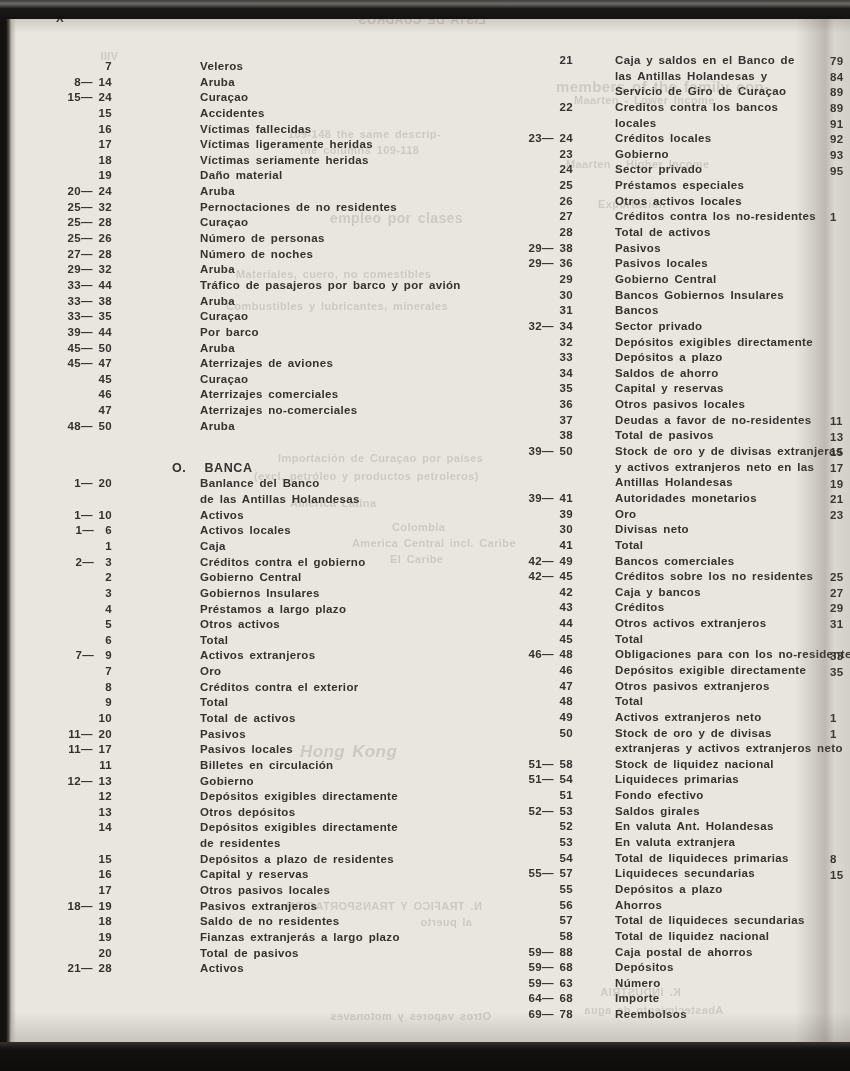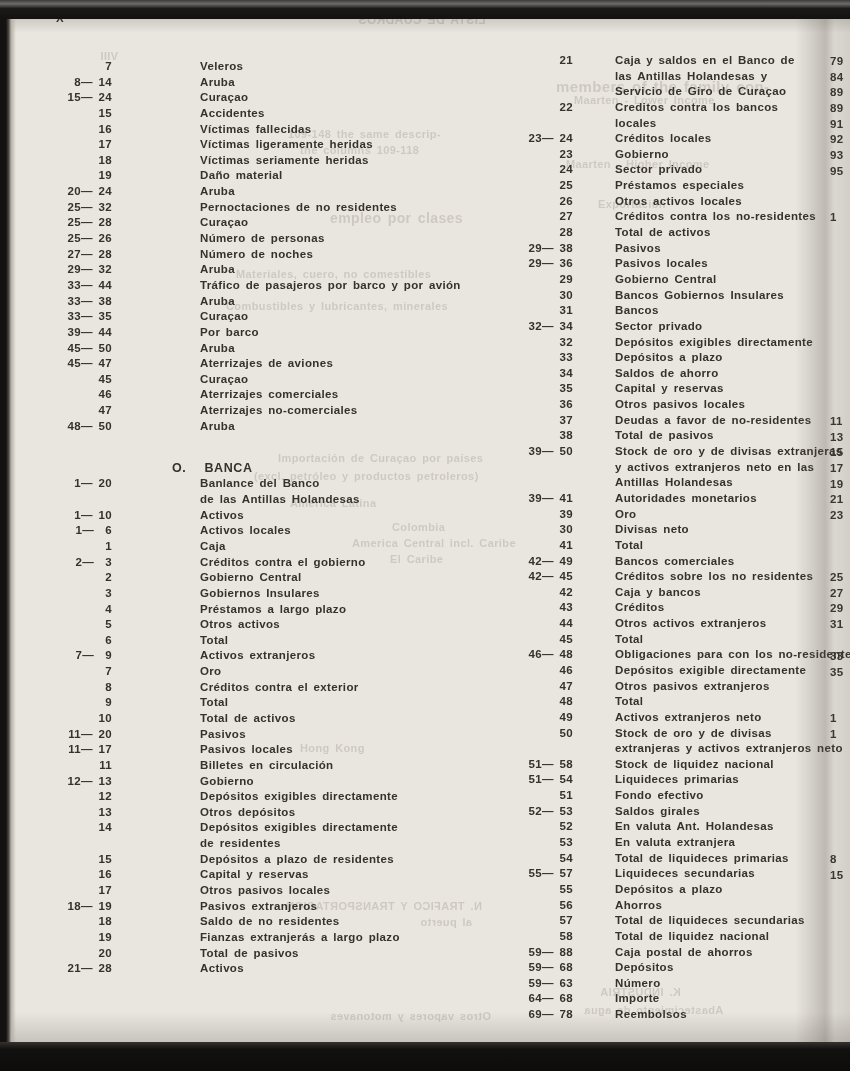--- a/index.html
+++ b/index.html
@@ -70,21 +70,21 @@
       <div class="ghost" style="left: 598px; top: 198px; font-size: 11px;">Exportación</div>
       <div class="ghost" style="left: 330px; top: 210px; font-size: 14px;">empleo por clases</div>
       <div class="ghost" style="left: 236px; top: 268px; font-size: 11px;">Materiales, cuero, no comestibles</div>
       <div class="ghost" style="left: 226px; top: 300px; font-size: 11px;">Combustibles y lubricantes, minerales</div>
       <div class="ghost" style="left: 278px; top: 452px; font-size: 11px;">Importación de Curaçao por países</div>
       <div class="ghost" style="left: 254px; top: 470px; font-size: 11px;">(excl. petróleo y productos petroleros)</div>
       <div class="ghost" style="left: 290px; top: 497px; font-size: 11px;">América Latina</div>
       <div class="ghost" style="left: 392px; top: 521px; font-size: 11px;">Colombia</div>
       <div class="ghost" style="left: 352px; top: 537px; font-size: 11px;">America Central incl. Caribe</div>
       <div class="ghost" style="left: 390px; top: 553px; font-size: 11px;">El Caribe</div>
-      <div class="ghost" style="left: 300px; top: 742px; font-size: 11px;">Hong Kong</div>
+      <div class="ghost" style="left: 300px; top: 742px; font-size: 17px; font-style: italic;">Hong Kong</div>
       <div class="ghost mirrored" style="left: 286px; top: 900px; font-size: 11px;">N. TRAFICO Y TRANSPORTACION</div>
       <div class="ghost mirrored" style="left: 420px; top: 916px; font-size: 11px;">al puerto</div>
       <div class="ghost mirrored" style="left: 600px; top: 986px; font-size: 11px;">K. INDUSTRIA</div>
       <div class="ghost mirrored" style="left: 584px; top: 1004px; font-size: 11px;">Abastecimiento de agua</div>
       <div class="ghost mirrored" style="left: 330px; top: 1010px; font-size: 11px;">Otros vapores y motonaves</div>
     </div>
 
   <div class="col col-left" id="colL">
       <div class="row">
         <span class="num">7</span>

